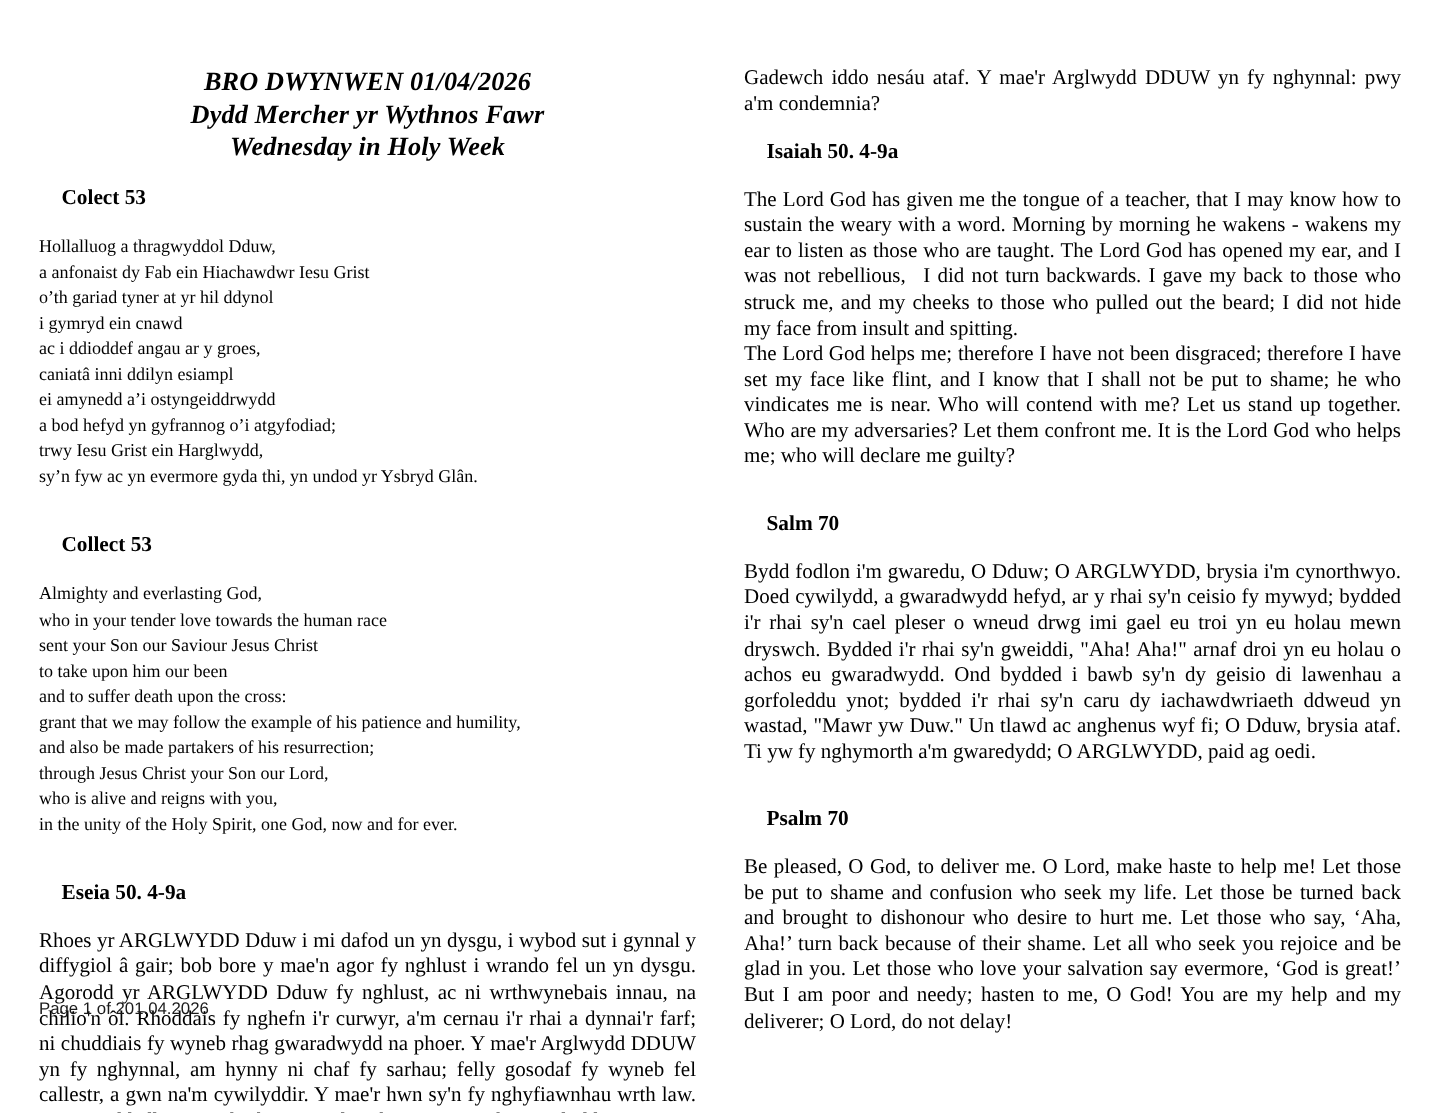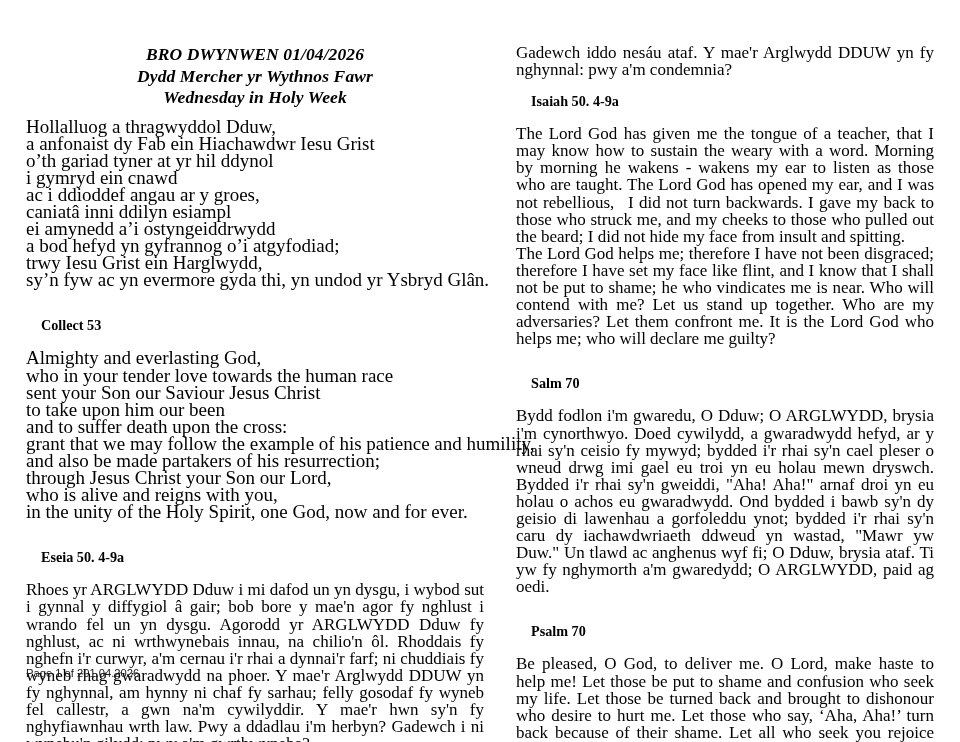--- a/index.html
+++ b/index.html
@@ -43,29 +43,29 @@
   }
   .doc-title div { white-space: nowrap; }
   .section-heading {
     font-weight: bold;
     font-size: 14.2px;
     line-height: 17px;
     margin: 15px;
     padding: 0;
   }
   .verse-block {
-    font-size: 19px;
+    font-size: 12px;
     line-height: 17.1px;
     margin: 0;
   }
   .verse-block .line {
     white-space: nowrap;
   }
   .prose {
-    font-size: 17px;
+    font-size: 14px;
     line-height: 17.1px;
     text-align: justify;
     margin: 0;
     hyphens: none;
   }
   .gap-lg { height: 14px; }
   .gap-sm { height: 13px; }
   .footer {
     position: absolute;
     left: 26px;
@@ -87,20 +87,21 @@
   <div class="columns">
 
     <div class="col">
 
       <div class="doc-title">
         <div>BRO DWYNWEN 01/04/2026</div>
         <div>Dydd Mercher yr Wythnos Fawr</div>
         <div>Wednesday in Holy Week</div>
       </div>
 
+      <div class="section-heading">Colect 53</div>
       <div class="verse-block">
         <div class="line">Hollalluog a thragwyddol Dduw,</div>
         <div class="line">a anfonaist dy Fab ein Hiachawdwr Iesu Grist</div>
         <div class="line">o’th gariad tyner at yr hil ddynol</div>
         <div class="line">i gymryd ein cnawd</div>
         <div class="line">ac i ddioddef angau ar y groes,</div>
         <div class="line">caniatâ inni ddilyn esiampl</div>
         <div class="line">ei amynedd a’i ostyngeiddrwydd</div>
         <div class="line">a bod hefyd yn gyfrannog o’i atgyfodiad;</div>
         <div class="line">trwy Iesu Grist ein Harglwydd,</div>

